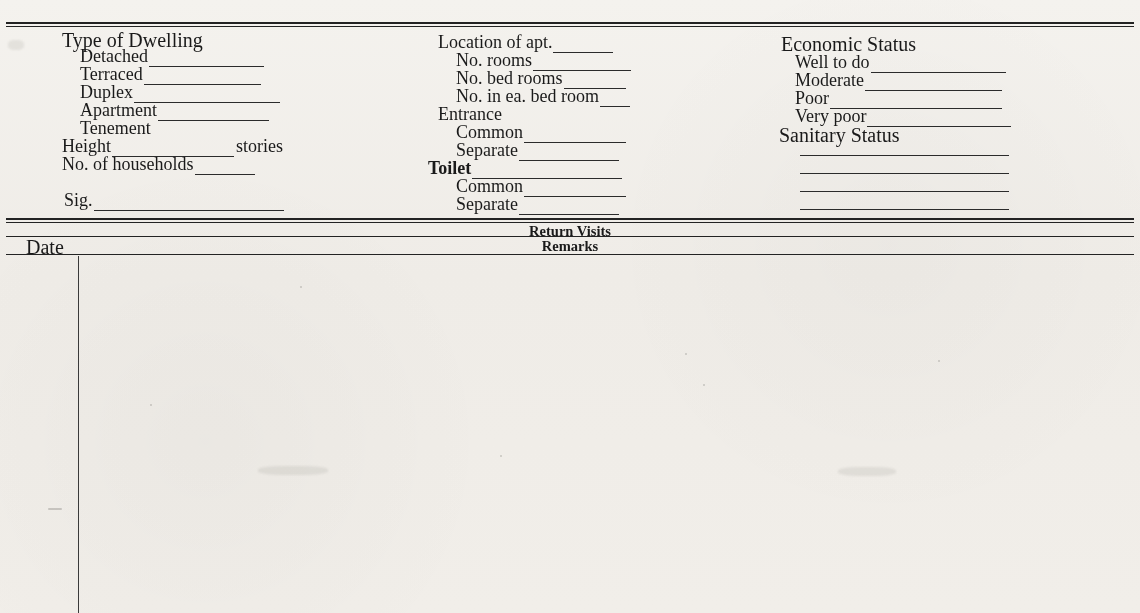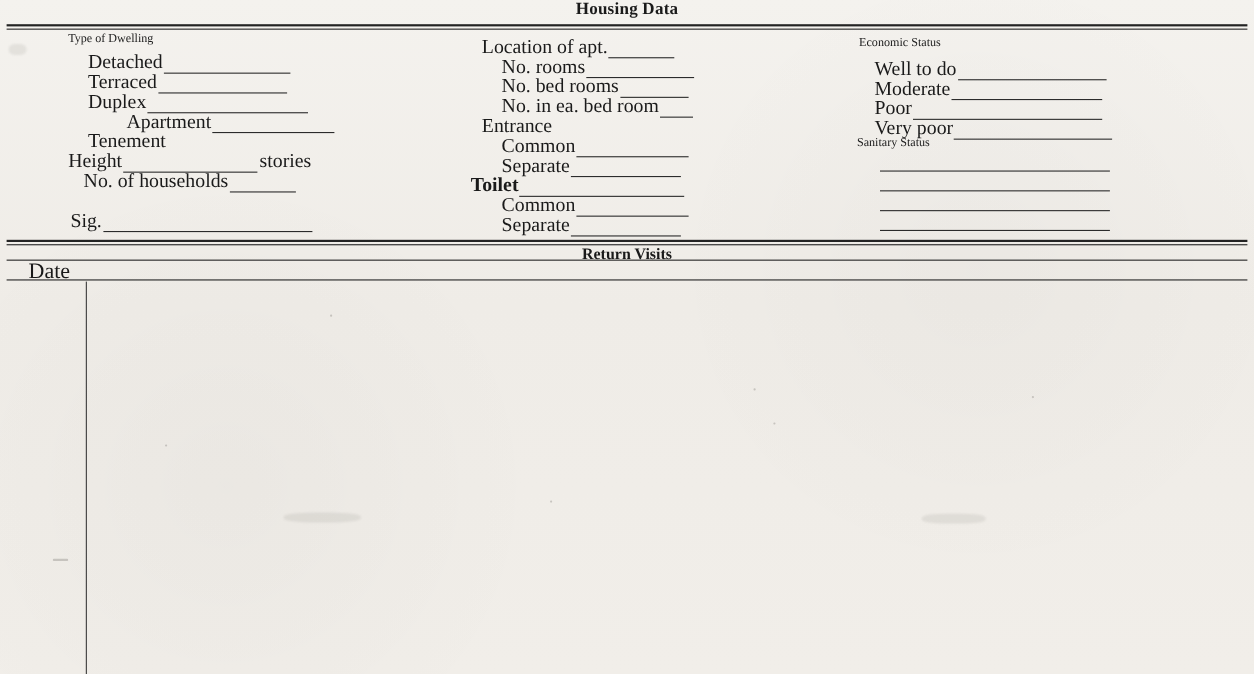--- a/index.html
+++ b/index.html
@@ -38,21 +38,21 @@
     position: absolute;
     background: #232323;
     height: 1px;
   }
   .rule.thick { height: 1.6px; }
 
   .col {
     position: absolute;
   }
   .heading {
-    font-size: 11px;
+    font-size: 20px;
     white-space: nowrap;
   }
   .row {
     position: absolute;
     font-size: 18px;
     white-space: nowrap;
     display: flex;
     align-items: flex-end;
   }
   .row .lbl {
@@ -107,21 +107,20 @@
     background: rgba(90,85,80,0.10);
     border-radius: 40%;
     filter: blur(1.2px);
   }
 </style>
 </head>
 <body>
 
 <div class="page">
 
-  <div class="title">Housing Data</div>
 
   <div class="rule thick" style="top:22px; left:6px; width:1128px;"></div>
   <div class="rule" style="top:26px; left:6px; width:1128px;"></div>
 
   <div class="col">
     <div class="heading" style="position:absolute; top:29px; left:62px;">Type of Dwelling</div>
 
     <div class="row" style="top:46px; left:80px;">
       <span class="lbl">Detached</span>
       <span class="dash" style="width:115px;"></span>
@@ -130,36 +129,36 @@
     <div class="row" style="top:64px; left:80px;">
       <span class="lbl">Terraced</span>
       <span class="dash" style="width:117px;"></span>
     </div>
 
     <div class="row" style="top:82px; left:80px;">
       <span class="lbl">Duplex</span>
       <span class="dash" style="width:146px;"></span>
     </div>
 
-    <div class="row" style="top:100px; left:80px;margin-left:35px;">
+    <div class="row" style="top:100px; left:80px;">
       <span class="lbl">Apartment</span>
       <span class="dash" style="width:111px;"></span>
     </div>
 
     <div class="row" style="top:118px; left:80px;">
       <span class="lbl">Tenement</span>
     </div>
 
     <div class="row" style="top:136px; left:62px;">
       <span class="lbl">Height</span>
       <span class="dash" style="width:122px;"></span>
       <span class="tail">stories</span>
     </div>
 
-    <div class="row" style="top:154px; left:76px;">
+    <div class="row" style="top:154px; left:62px;">
       <span class="lbl">No. of households</span>
       <span class="dash" style="width:60px;"></span>
     </div>
 
     <div class="row" style="top:190px; left:64px;">
       <span class="lbl">Sig.</span>
       <span class="dash" style="width:190px;"></span>
     </div>
   </div>
 
@@ -246,20 +245,21 @@
   </div>
 
   <div class="rule thick" style="top:218px; left:6px; width:1128px;"></div>
   <div class="rule" style="top:222px; left:6px; width:1128px;"></div>
 
   <div class="rv-title" style="top:223px;">Return Visits</div>
 
   <div class="rule" style="top:236px; left:6px; width:1128px;"></div>
 
   <div class="date-label" style="top:236px; left:26px;">Date</div>
+  <div class="remarks-label" style="top:238px;">Remarks</div>
 
   <div class="rule" style="top:254px; left:6px; width:1128px;"></div>
 
   <div class="vline" style="top:256px; left:78px; height:357px;"></div>
 
   <div class="speck" style="top:286px; left:300px; width:2px; height:2px;"></div>
   <div class="speck" style="top:353px; left:685px; width:2px; height:2px;"></div>
   <div class="speck" style="top:360px; left:938px; width:2px; height:2px;"></div>
   <div class="speck" style="top:384px; left:703px; width:2px; height:2px;"></div>
   <div class="speck" style="top:404px; left:150px; width:2px; height:2px;"></div>

